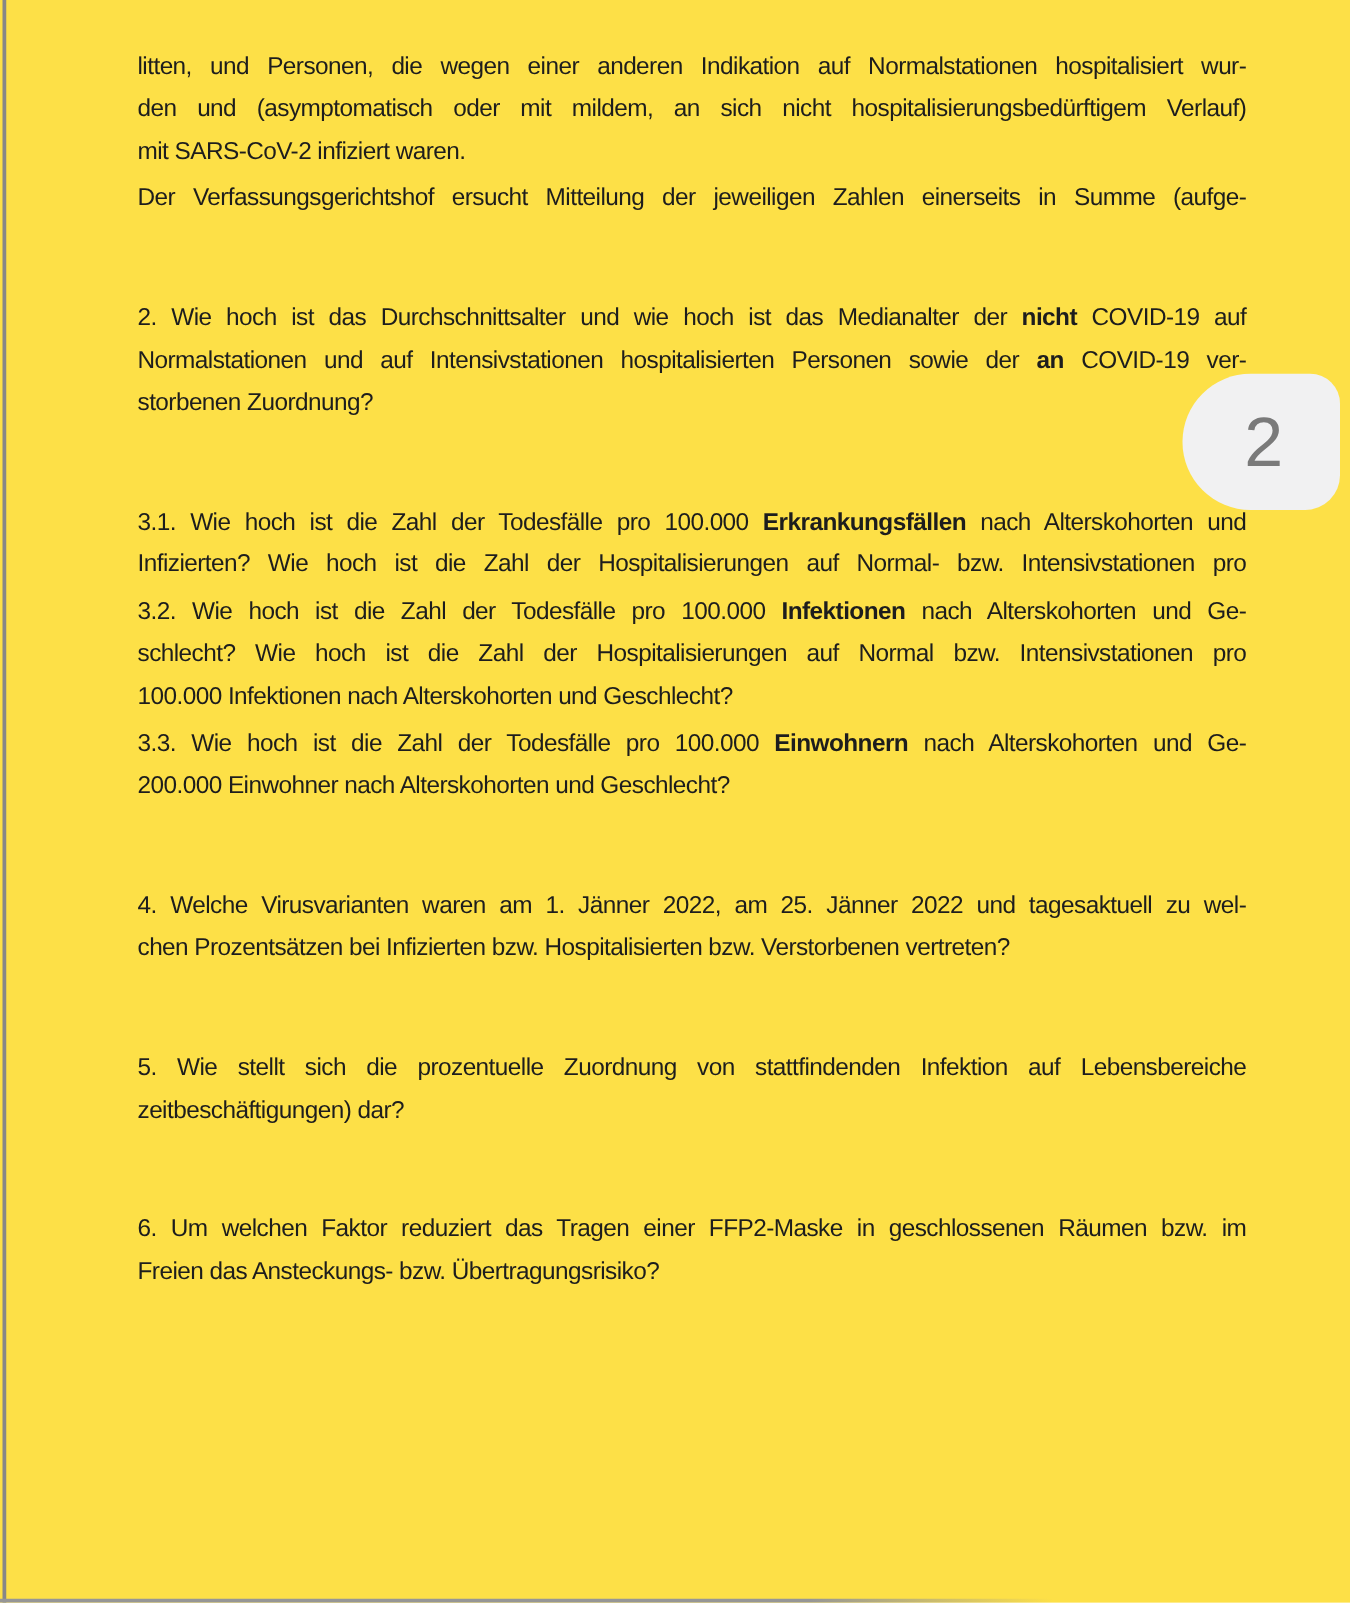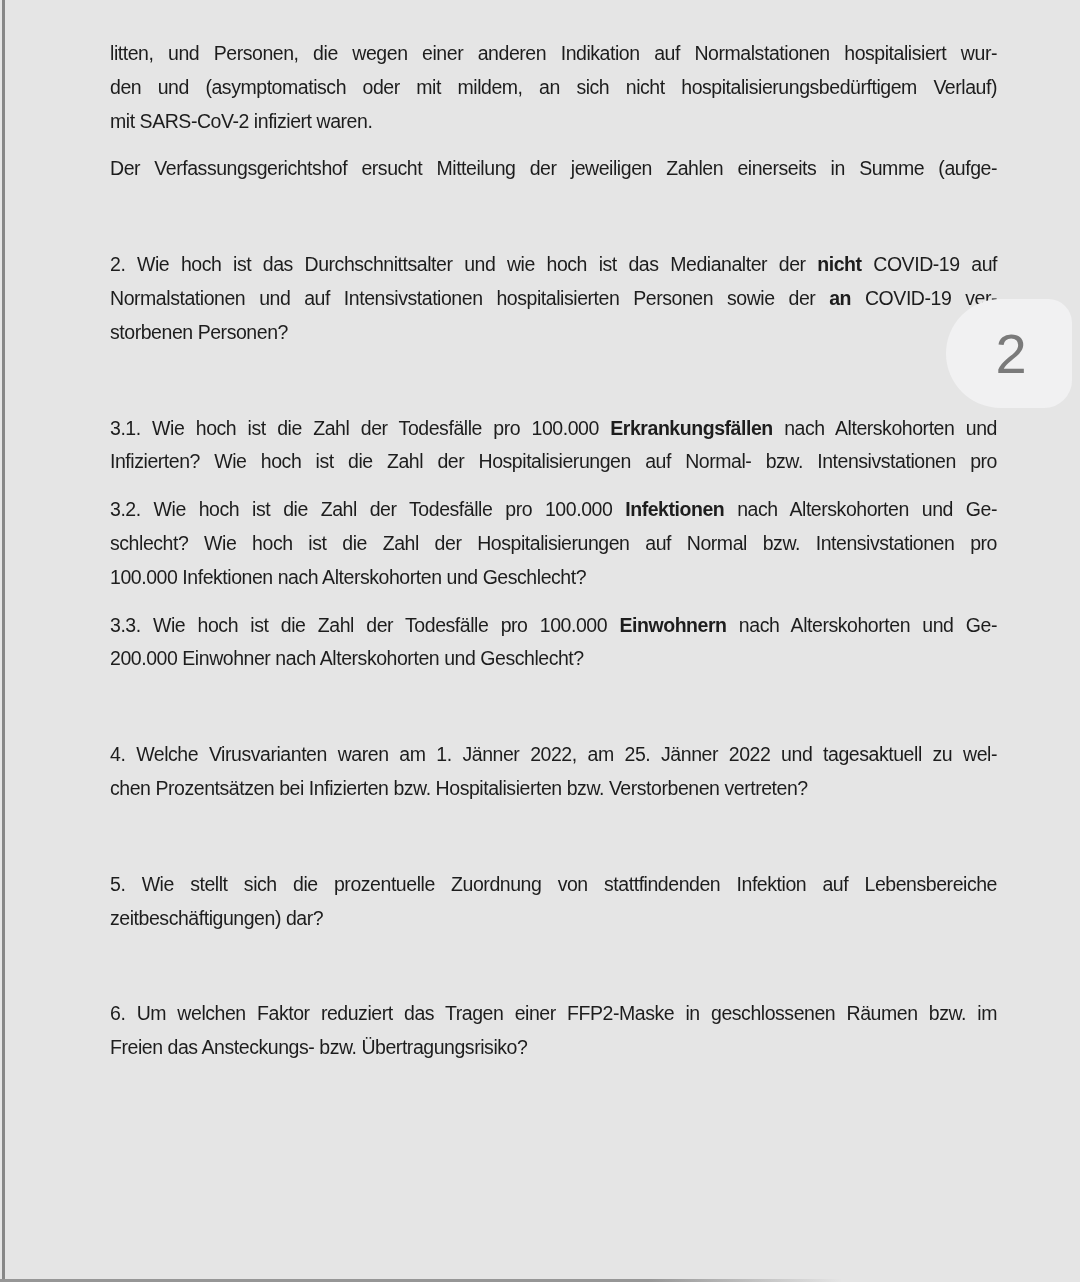--- a/index.html
+++ b/index.html
@@ -11,21 +11,21 @@
     width: 1080px;
     height: 1282px;
     overflow: hidden;
     position: relative;
     font-family: "Liberation Sans", "DejaVu Sans", sans-serif;
   }
   .page {
     position: relative;
     width: 1080px;
     height: 1282px;
-    background: #e5e5e5;
+    background: #fde047;
   }
   
   .left-edge {
     position: absolute;
     left: 2px;
     top: 0;
     width: 3px;
     height: 100%;
     background: #878787;
     z-index: 3;
@@ -46,21 +46,21 @@
     left: 110px;
     top: 37px;
     width: 887px;
     color: #1d1d1d;
     font-size: 19.5px;
     line-height: 33.8px;
     letter-spacing: -0.45px;
     z-index: 1;
   }
   .para { margin: 0; }
-  .para.sp-paragraph { margin-top: 14px; }
+  .para.sp-paragraph { margin-top: 4px; }
   .para.sp-section   { margin-top: 62px; }
   .line {
     white-space: nowrap;
     text-align: justify;
     text-align-last: justify;
   }
   .line.last {
     text-align: center;
     text-align-last: left;
   }
@@ -98,21 +98,21 @@
         <div class="line">litten, und Personen, die wegen einer anderen Indikation auf Normalstationen hospitalisiert wur-</div>
         <div class="line">den und (asymptomatisch oder mit mildem, an sich nicht hospitalisierungsbedürftigem Verlauf)</div>
         <div class="line last">mit SARS-CoV-2 infiziert waren.</div>
       </div>
       <div class="para sp-paragraph">
         <div class="line">Der Verfassungsgerichtshof ersucht Mitteilung der jeweiligen Zahlen einerseits in Summe (aufge-</div>
       </div>
       <div class="para sp-section">
         <div class="line">2. Wie hoch ist das Durchschnittsalter und wie hoch ist das Medianalter der <strong>nicht</strong> COVID-19 auf</div>
         <div class="line">Normalstationen und auf Intensivstationen hospitalisierten Personen sowie der <strong>an</strong> COVID-19 ver-</div>
-        <div class="line last">storbenen Personen?</div>
+        <div class="line last">storbenen Zuordnung?</div>
       </div>
       <div class="para sp-section">
         <div class="line">3.1. Wie hoch ist die Zahl der Todesfälle pro 100.000 <strong>Erkrankungsfällen</strong> nach Alterskohorten und</div>
         <div class="line">Infizierten? Wie hoch ist die Zahl der Hospitalisierungen auf Normal- bzw. Intensivstationen pro</div>
       </div>
       <div class="para sp-paragraph">
         <div class="line">3.2. Wie hoch ist die Zahl der Todesfälle pro 100.000 <strong>Infektionen</strong> nach Alterskohorten und Ge-</div>
         <div class="line">schlecht? Wie hoch ist die Zahl der Hospitalisierungen auf Normal bzw. Intensivstationen pro</div>
         <div class="line last">100.000 Infektionen nach Alterskohorten und Geschlecht?</div>
       </div>

